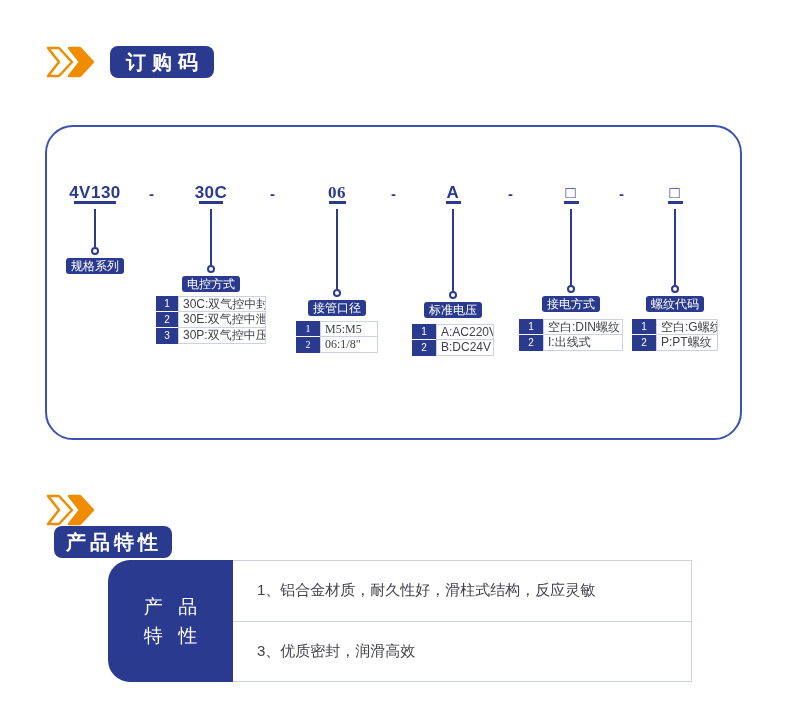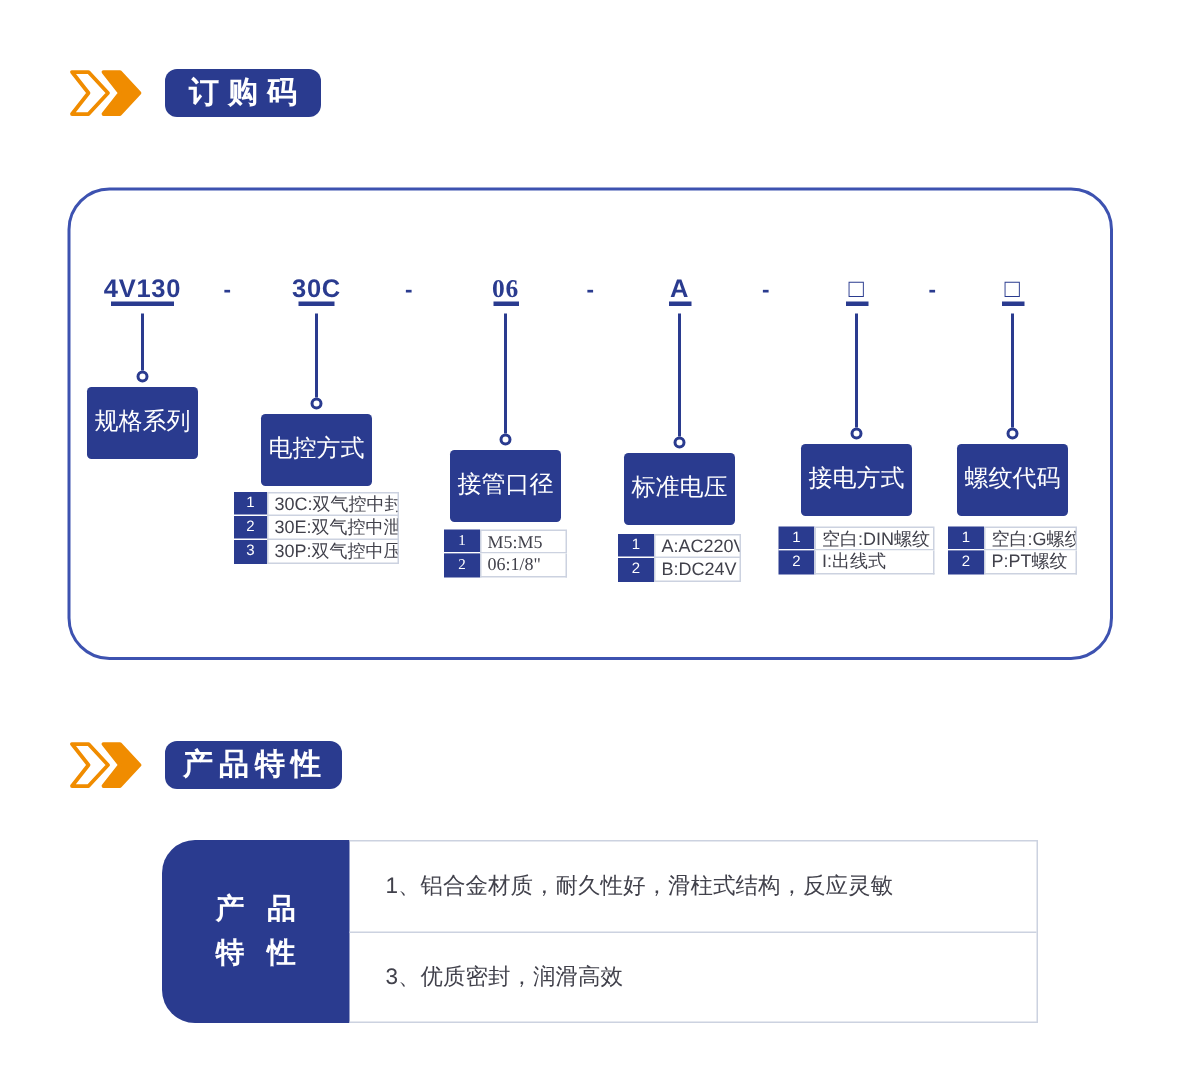--- a/index.html
+++ b/index.html
@@ -2,21 +2,21 @@
 <html><head>
 <meta charset="utf-8">
 <style>
   * { margin:0; padding:0; box-sizing:border-box; }
   body { background:#ffffff; font-family:"Liberation Sans", sans-serif; }
   .canvas { position:relative; width:790px; height:722px; background:#ffffff; overflow:hidden; }
 
   
   .section-header { position:absolute; left:45px; display:flex; align-items:flex-start; }
   .hdr-1 { top:46px; }
-  .hdr-2 { top:494px; }
+  .hdr-2 { top:494px;flex-direction:column; }
   .chevrons { width:56px; height:32px; flex:0 0 auto; }
   .hdr-badge {
     margin-left:9px; background:#2a3b8f; color:#ffffff; border-radius:8px;
     font-size:20px; font-weight:bold; letter-spacing:6px;
     padding:4px 10px 4px 16px; line-height:24px; white-space:nowrap;
   }
 
   
   .order-box {
     position:absolute; left:45px; top:125px; width:697px; height:315px;
@@ -30,22 +30,22 @@
 
   .oc-code { height:16px; line-height:16px; font-size:17px; font-weight:bold; color:#2a3b8f; letter-spacing:0.5px; }
   .oc-underline { height:3px; background:#2a3b8f; }
   .u1 { width:42px; } .u2 { width:24px; } .u3 { width:17px; }
   .u4 { width:15px; } .u5 { width:15px; } .u6 { width:15px; }
   .oc-vline { width:2px; background:#2a3b8f; margin-top:5px; }
   .v1 { height:38px; } .v2 { height:56px; } .v3 { height:80px; }
   .v4 { height:82px; } .v5 { height:76px; } .v6 { height:76px; }
   .oc-circle { width:8px; height:8px; border:2px solid #2a3b8f; border-radius:50%; background:#ffffff; }
   .oc-badge {
-    margin-top:3px; background:#2a3b8f; color:#ffffff; font-size:16px;
-    line-height:16px; padding:16px 5px; border-radius:3px; white-space:nowrap;
+    margin-top:3px; background:#2a3b8f; color:#ffffff; font-size:12px;
+    line-height:16px; padding:0 5px; border-radius:3px; white-space:nowrap;
   }
   .oc-table { display:flex; flex-direction:column; }
   .t2 { width:110px; margin-top:4px; }
   .t3 { width:82px;  margin-top:5px; }
   .t4 { width:82px;  margin-top:6px; }
   .t5 { width:104px; margin-top:7px; }
   .t6 { width:86px;  margin-top:7px; }
   .opt-row { display:flex; height:16px; }
   .opt-row + .opt-row .val { border-top:none; }
   .opt-row:not(:last-child) .num { border-bottom:1px solid #ffffff; }
@@ -63,21 +63,21 @@
   .s1 { left:149px; } .s2 { left:270px; } .s3 { left:391px; }
   .s4 { left:508px; } .s5 { left:619px; }
 
   
   .features-table { position:absolute; left:108px; top:560px; width:584px; height:122px; display:flex; }
   .feat-side {
     width:125px; flex:0 0 auto; background:#2a3b8f; color:#ffffff;
     border-radius:22px 0 0 22px; display:flex; flex-direction:column;
     align-items:center; justify-content:center;
   }
-  .feat-side div { font-size:19px; font-weight:bold; letter-spacing:5px; line-height:29px; text-indent:5px; }
+  .feat-side div { font-size:19px; font-weight:normal; letter-spacing:5px; line-height:29px; text-indent:5px; }
   .feat-rows { flex:1; display:flex; flex-direction:column; border:1px solid #ccd2e0; border-left:none; }
   .feat-row { flex:1; display:flex; align-items:center; padding-left:24px; font-size:15px; color:#41414b; }
   .feat-row:not(:last-child) { border-bottom:1px solid #ccd2e0; }
 </style>
 </head>
 <body>
 
 <div class="canvas">
 
   <div class="section-header hdr-1">

